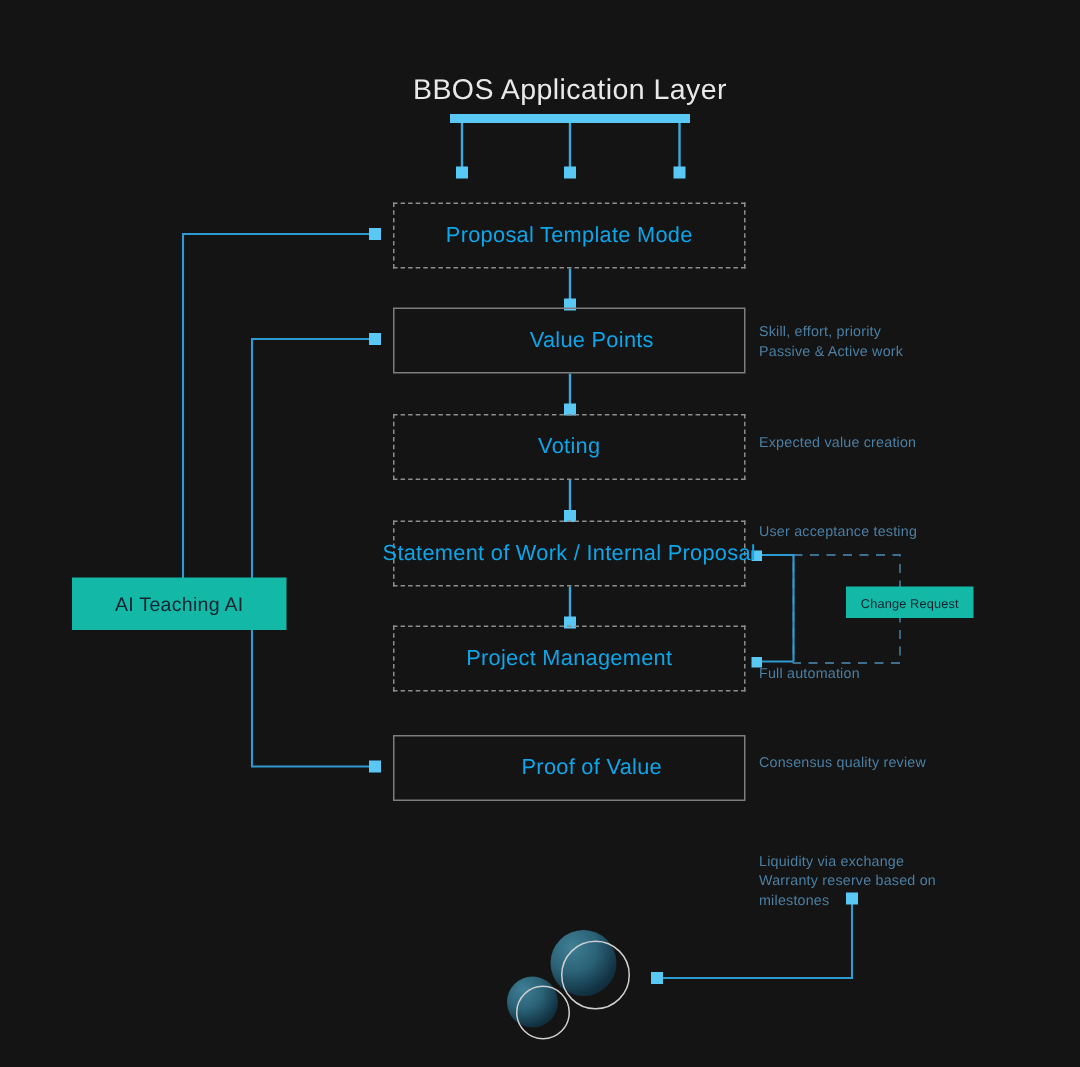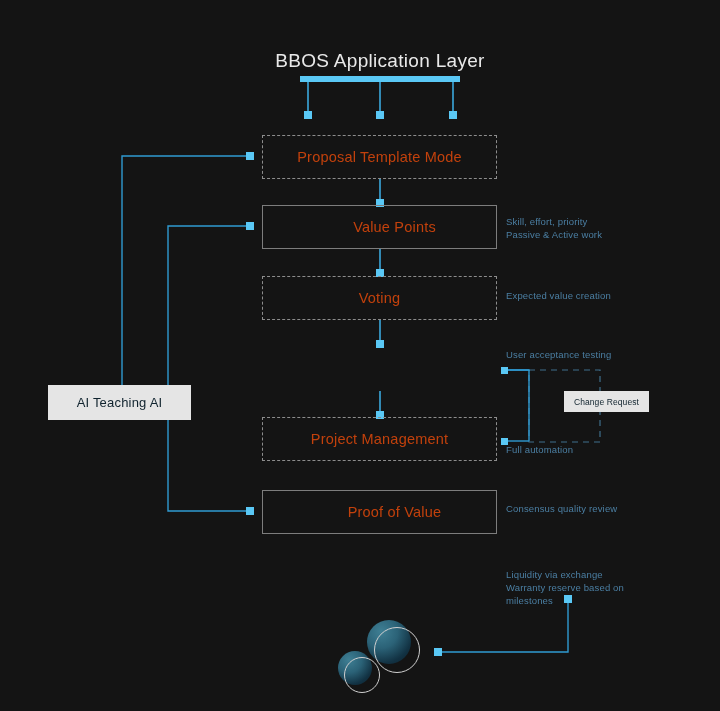--- a/index.html
+++ b/index.html
@@ -40,21 +40,21 @@
   
   .node-box {
     position: absolute;
     left: 262px;
     width: 235px;
     height: 44px;
     box-sizing: border-box;
     display: flex;
     align-items: center;
     justify-content: center;
-    color: #c2410c;
+    color: #0ea5e9;
     font-size: 14.5px;
     letter-spacing: 0.2px;
     white-space: nowrap;
   }
   .node-box.dashed {
     border: 1px dashed #8d8d8d;
   }
   .node-box.solid {
     border: 1px solid #7d7d7d;
     padding-left: 30px;
@@ -67,21 +67,21 @@
     color: #4b7fa3;
     font-size: 9.5px;
     line-height: 13px;
     letter-spacing: 0.15px;
     white-space: pre-line;
   }
 
   
   .cyan-box {
     position: absolute;
-    background: #e5e5e5;
+    background: #14b8a6;
     color: #10232e;
     display: flex;
     align-items: center;
     justify-content: center;
     white-space: nowrap;
   }
   #ai-teaching-box {
     left: 48px;
     top: 385px;
     width: 143px;
@@ -172,20 +172,23 @@
     <span>Value Points</span>
   </div>
   <div class="annot" style="top:215px">Skill, effort, priority
 Passive &amp; Active work</div>
 
   <div class="node-box dashed" style="top:276px">
     <span>Voting</span>
   </div>
   <div class="annot" style="top:289px">Expected value creation</div>
 
+  <div class="node-box dashed" style="top:347px">
+    <span>Statement of Work / Internal Proposal</span>
+  </div>
   <div class="annot" style="top:348px">User acceptance testing</div>
 
   <div class="node-box dashed" style="top:417px">
     <span>Project Management</span>
   </div>
   <div class="annot" style="top:443px">Full automation</div>
 
   <div class="node-box solid" style="top:490px">
     <span>Proof of Value</span>
   </div>

